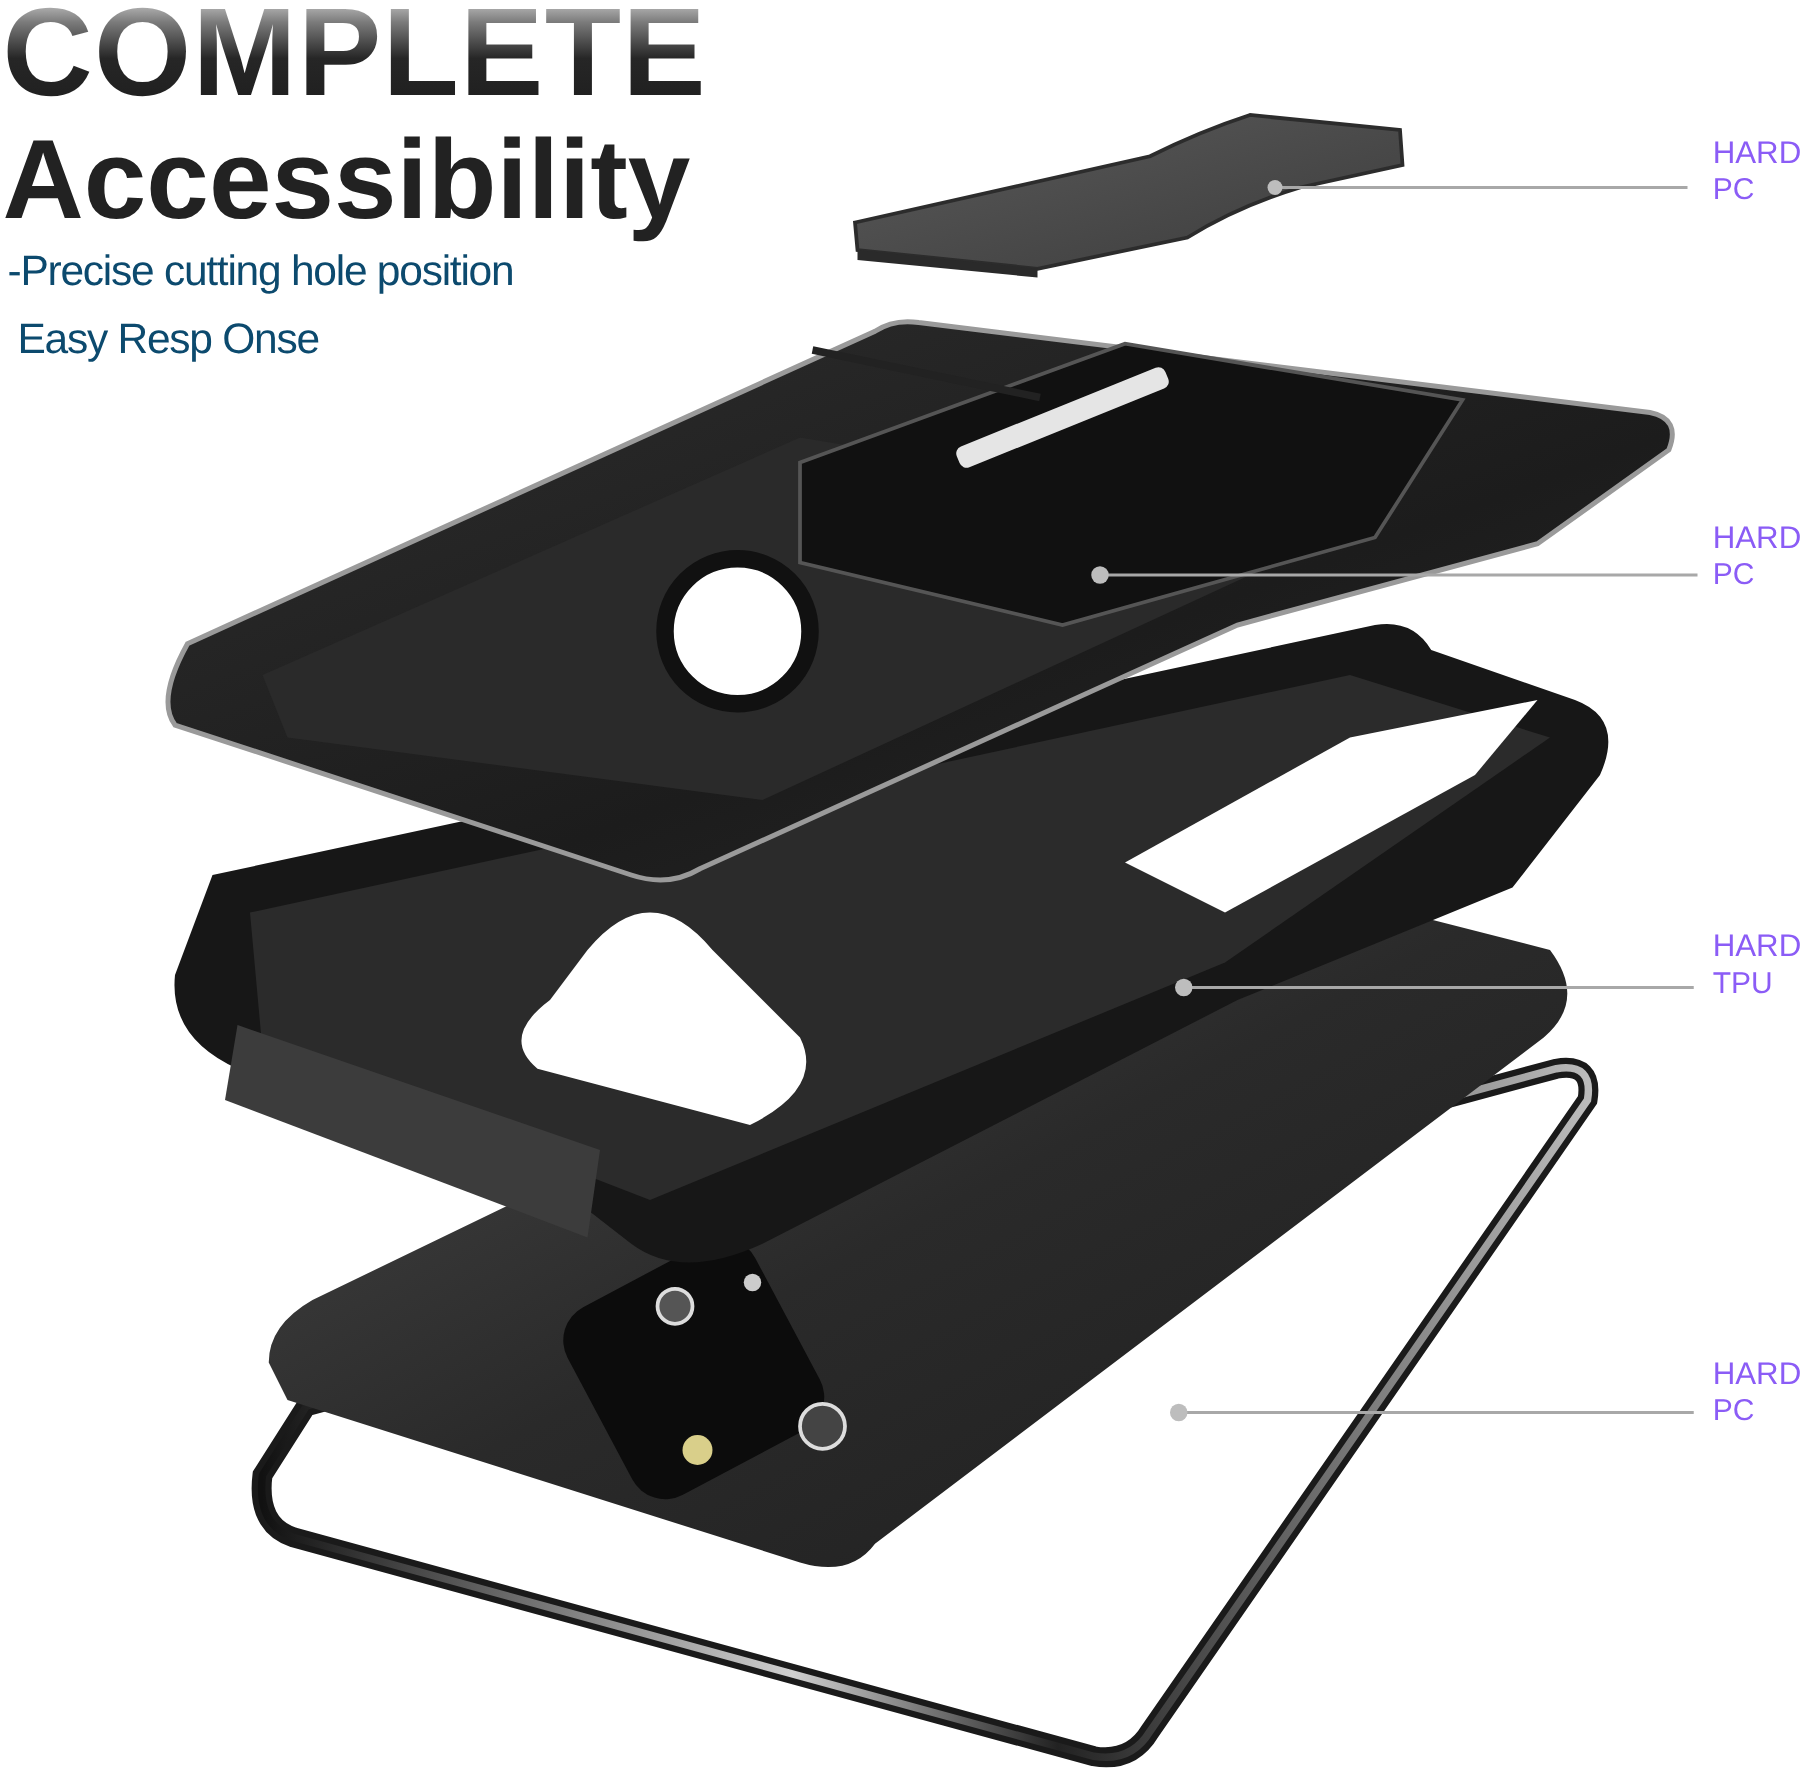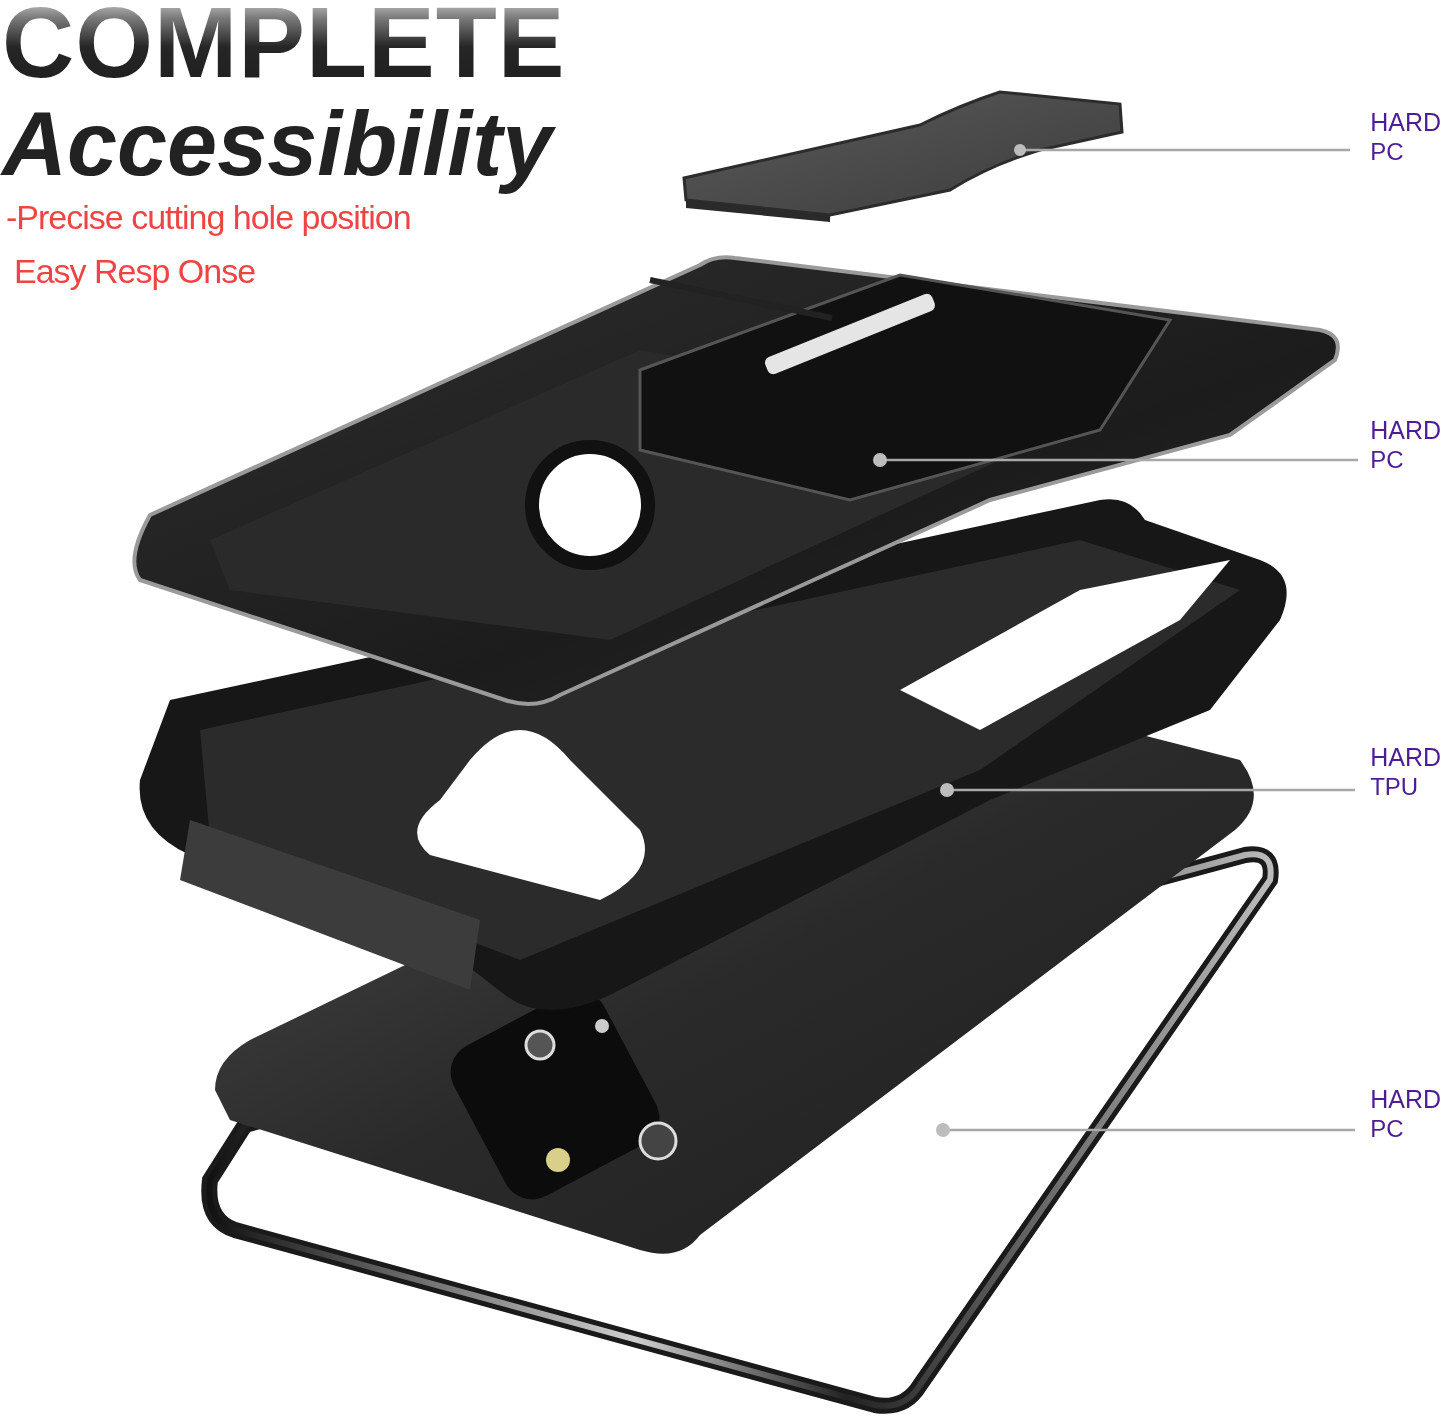--- a/index.html
+++ b/index.html
@@ -4,28 +4,28 @@
 <style>
   html, body { margin: 0; padding: 0; background: #ffffff; }
   body { width: 1445px; height: 1426px; position: relative; overflow: hidden;
          font-family: "Liberation Sans", sans-serif; }
   .headline { position: absolute; left: 2px; top: -6px; margin: 0; }
   .title-line1 { display: block; font-family: "Liberation Sans", sans-serif; font-weight: 700;
                  font-size: 100px; line-height: 96px; letter-spacing: 1px;
                  background: linear-gradient(#dcdcdc 0%, #7a7a7a 25%, #262626 55%, #1e1e1e 100%);
                  -webkit-background-clip: text; background-clip: text; color: transparent; }
   .title-line2 { display: block; font-family: "Liberation Sans", sans-serif; font-weight: 700;
-                 font-size: 90px; line-height: 100px; color: #222222; margin-top: 4px; font-style: italic; }
+                 font-size: 90px; line-height: 100px; color: #222222; margin-top: 4px; }
   .sub { position: absolute; left: 6px; font-family: "Liberation Sans", sans-serif;
-         font-size: 34px; color: #ef4444; letter-spacing: -1px; margin: 0; text-align: right; }
+         font-size: 34px; color: #0c4a6e; letter-spacing: -1px; margin: 0; text-align: right; }
   .sub1 { top: 198px; }
   .sub2 { top: 252px; left: 14px; }
   .art { position: absolute; left: 0; top: 0; width: 1445px; height: 1426px; }
   .callout-label { position: absolute; right: 4px; text-align: left;
-                   font-family: "Liberation Sans", sans-serif; color: #4c1d95; }
+                   font-family: "Liberation Sans", sans-serif; color: #8b5cf6; }
   .callout-label .l1 { display: block; font-size: 25px; line-height: 25px; }
   .callout-label .l2 { display: block; font-size: 24px; line-height: 34px; }
 </style>
 </head>
 <body>
 
 <svg class="art" viewBox="0 0 1445 1426" xmlns="http://www.w3.org/2000/svg">
   <defs>
     <linearGradient id="gPlate" x1="0" y1="0" x2="1" y2="1">
       <stop offset="0" stop-color="#5a5a5a"></stop>

